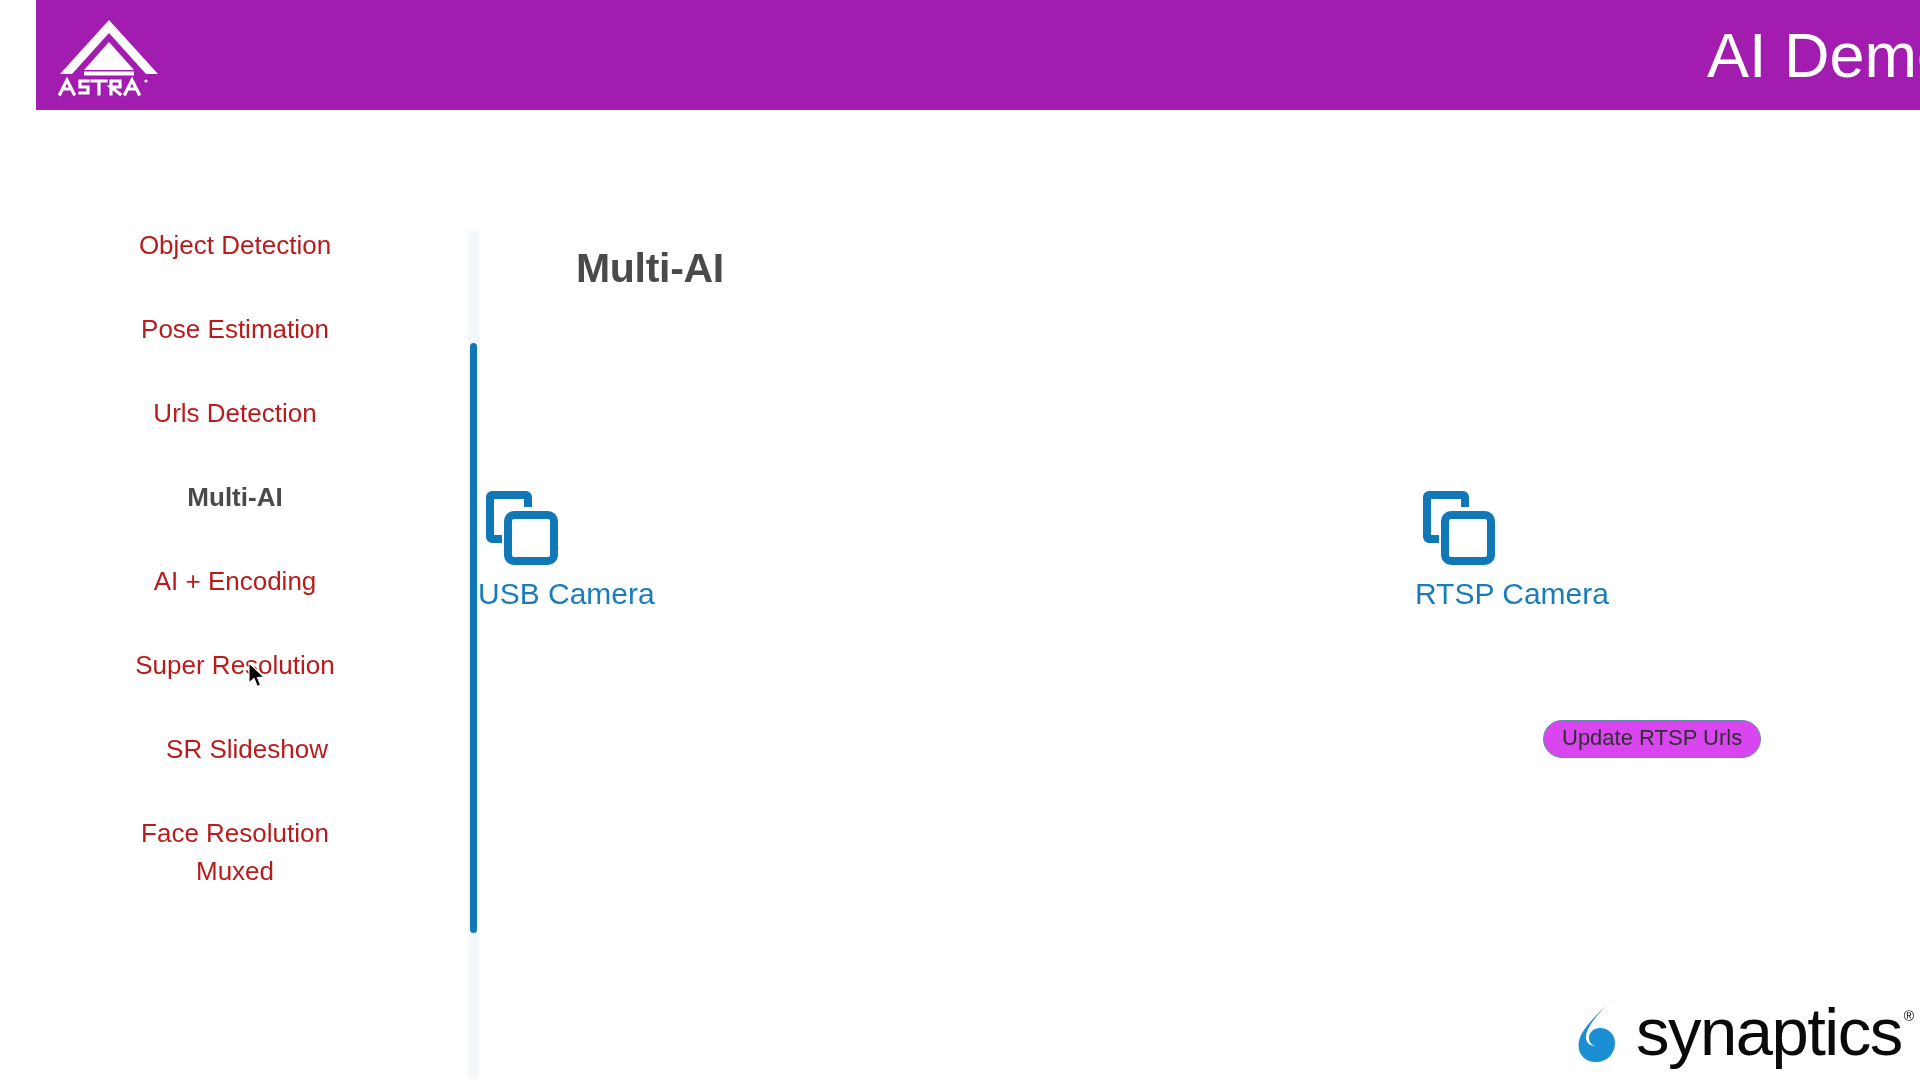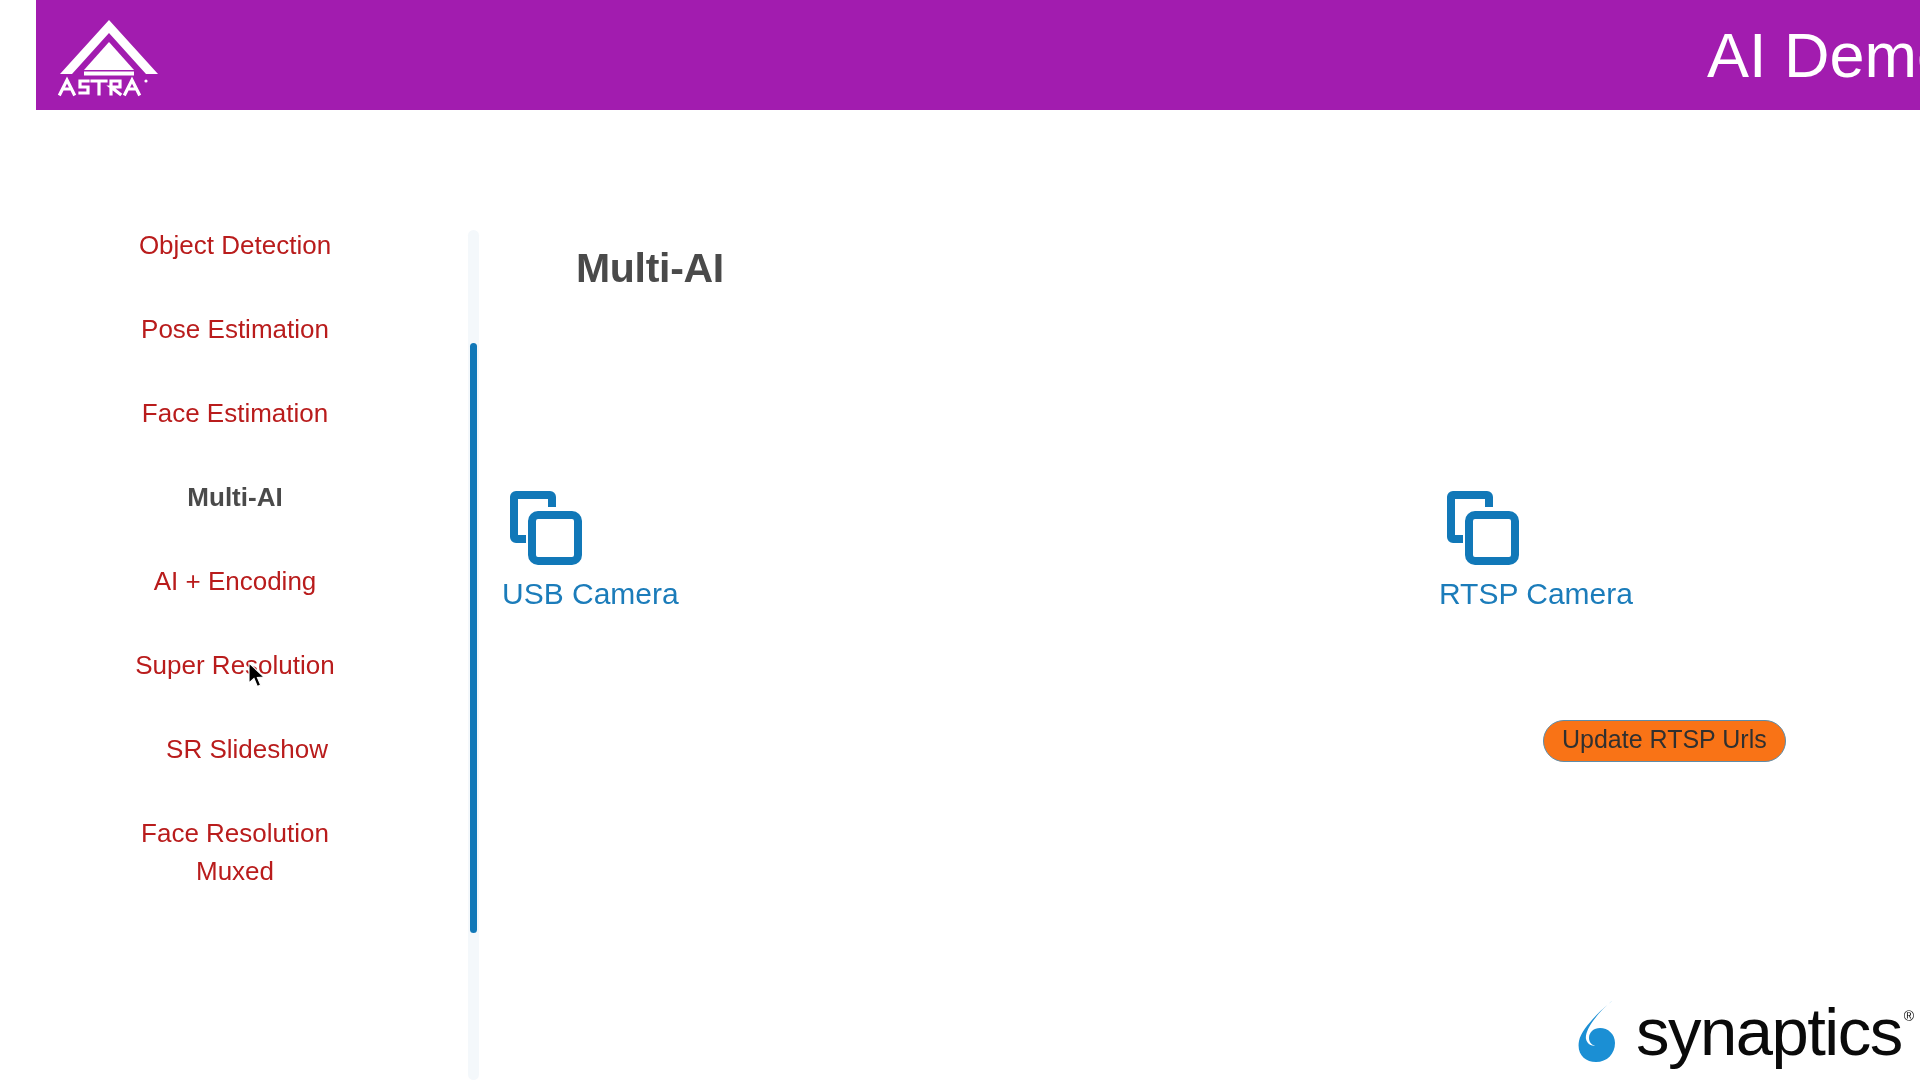--- a/index.html
+++ b/index.html
@@ -123,21 +123,20 @@
     top: 25px;
     font-size: 41px;
     font-weight: bold;
     color: #4a4a4a;
     letter-spacing: -0.3px;
   }
 
   .card {
     position: absolute;
     text-align: left;
-    margin-left: 24px;
   }
 
   .card-icon {
     display: block;
     width: 82px;
     height: 82px;
     cursor: pointer;
   }
 
   .card-label {
@@ -145,23 +144,23 @@
     font-size: 30px;
     color: #1b7cba;
     white-space: nowrap;
     cursor: pointer;
   }
 
   .pill-button {
     position: absolute;
     border: 1.5px solid #5f8ca8;
     border-radius: 22px;
-    background: #f97316;
+    background: #d946ef;
     color: #303030;
-    font-size: 25px;
+    font-size: 22px;
     font-family: "Liberation Sans", sans-serif;
     padding: 5px 18px 7px 18px;
     line-height: 1.1;
     cursor: pointer;
     white-space: nowrap;
   }
 
   
   .synaptics-logo {
     position: absolute;
@@ -236,21 +235,21 @@
   <div class="body-area">
 
     <nav class="sidebar">
       <div class="nav-item" style="position:absolute; top:0px;">
         <span>Object Detection</span>
       </div>
       <div class="nav-item" style="position:absolute; top:84px;">
         <span>Pose Estimation</span>
       </div>
       <div class="nav-item" style="position:absolute; top:168px;">
-        <span>Face Estimation</span>
+        <span>Urls Detection</span>
       </div>
       <div class="nav-item active" style="position:absolute; top:252px;">
         <span>Multi-AI</span>
       </div>
       <div class="nav-item" style="position:absolute; top:336px;">
         <span>AI + Encoding</span>
       </div>
       <div class="nav-item" style="position:absolute; top:420px;">
         <span>Super Resolution</span>
       </div>

